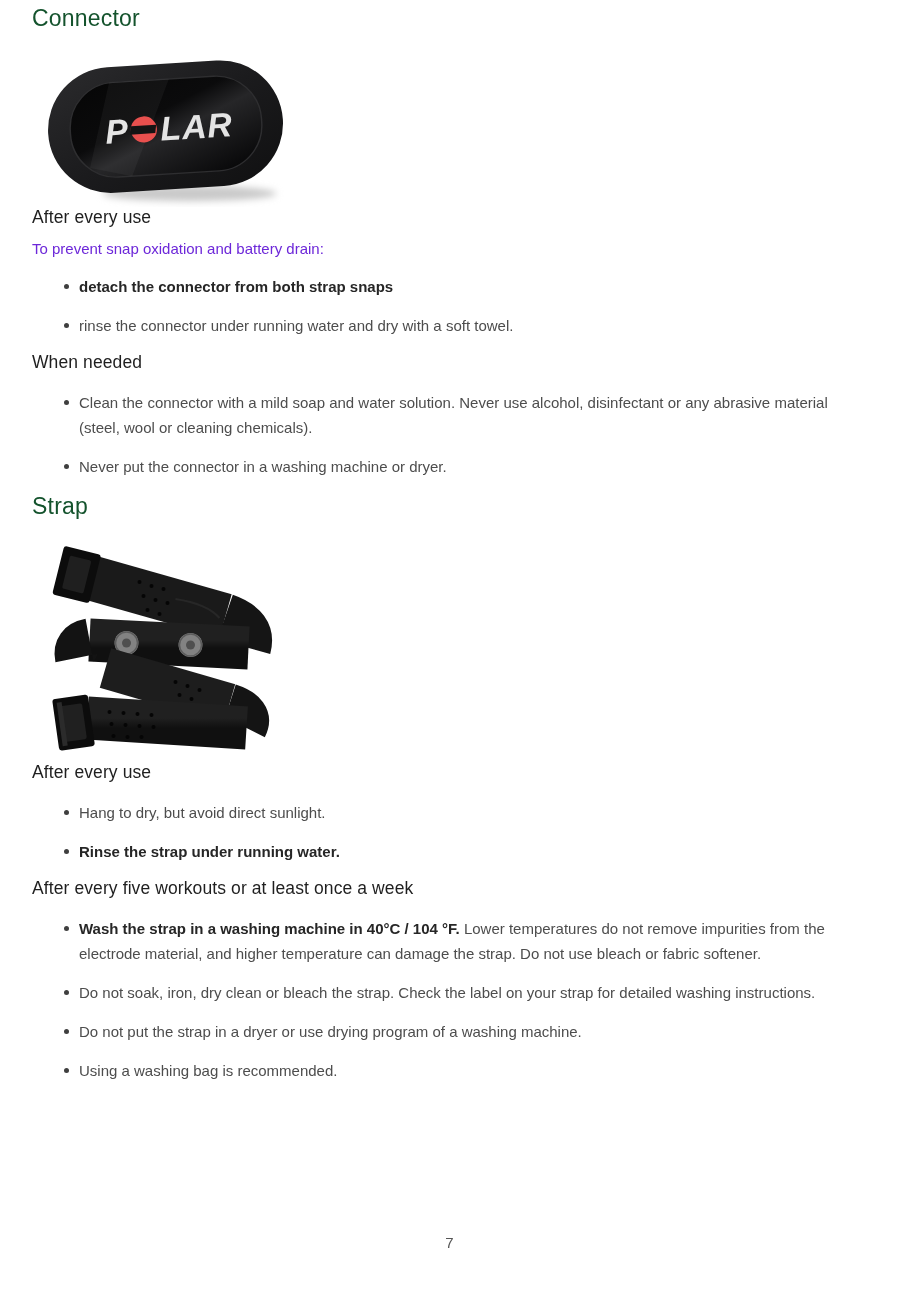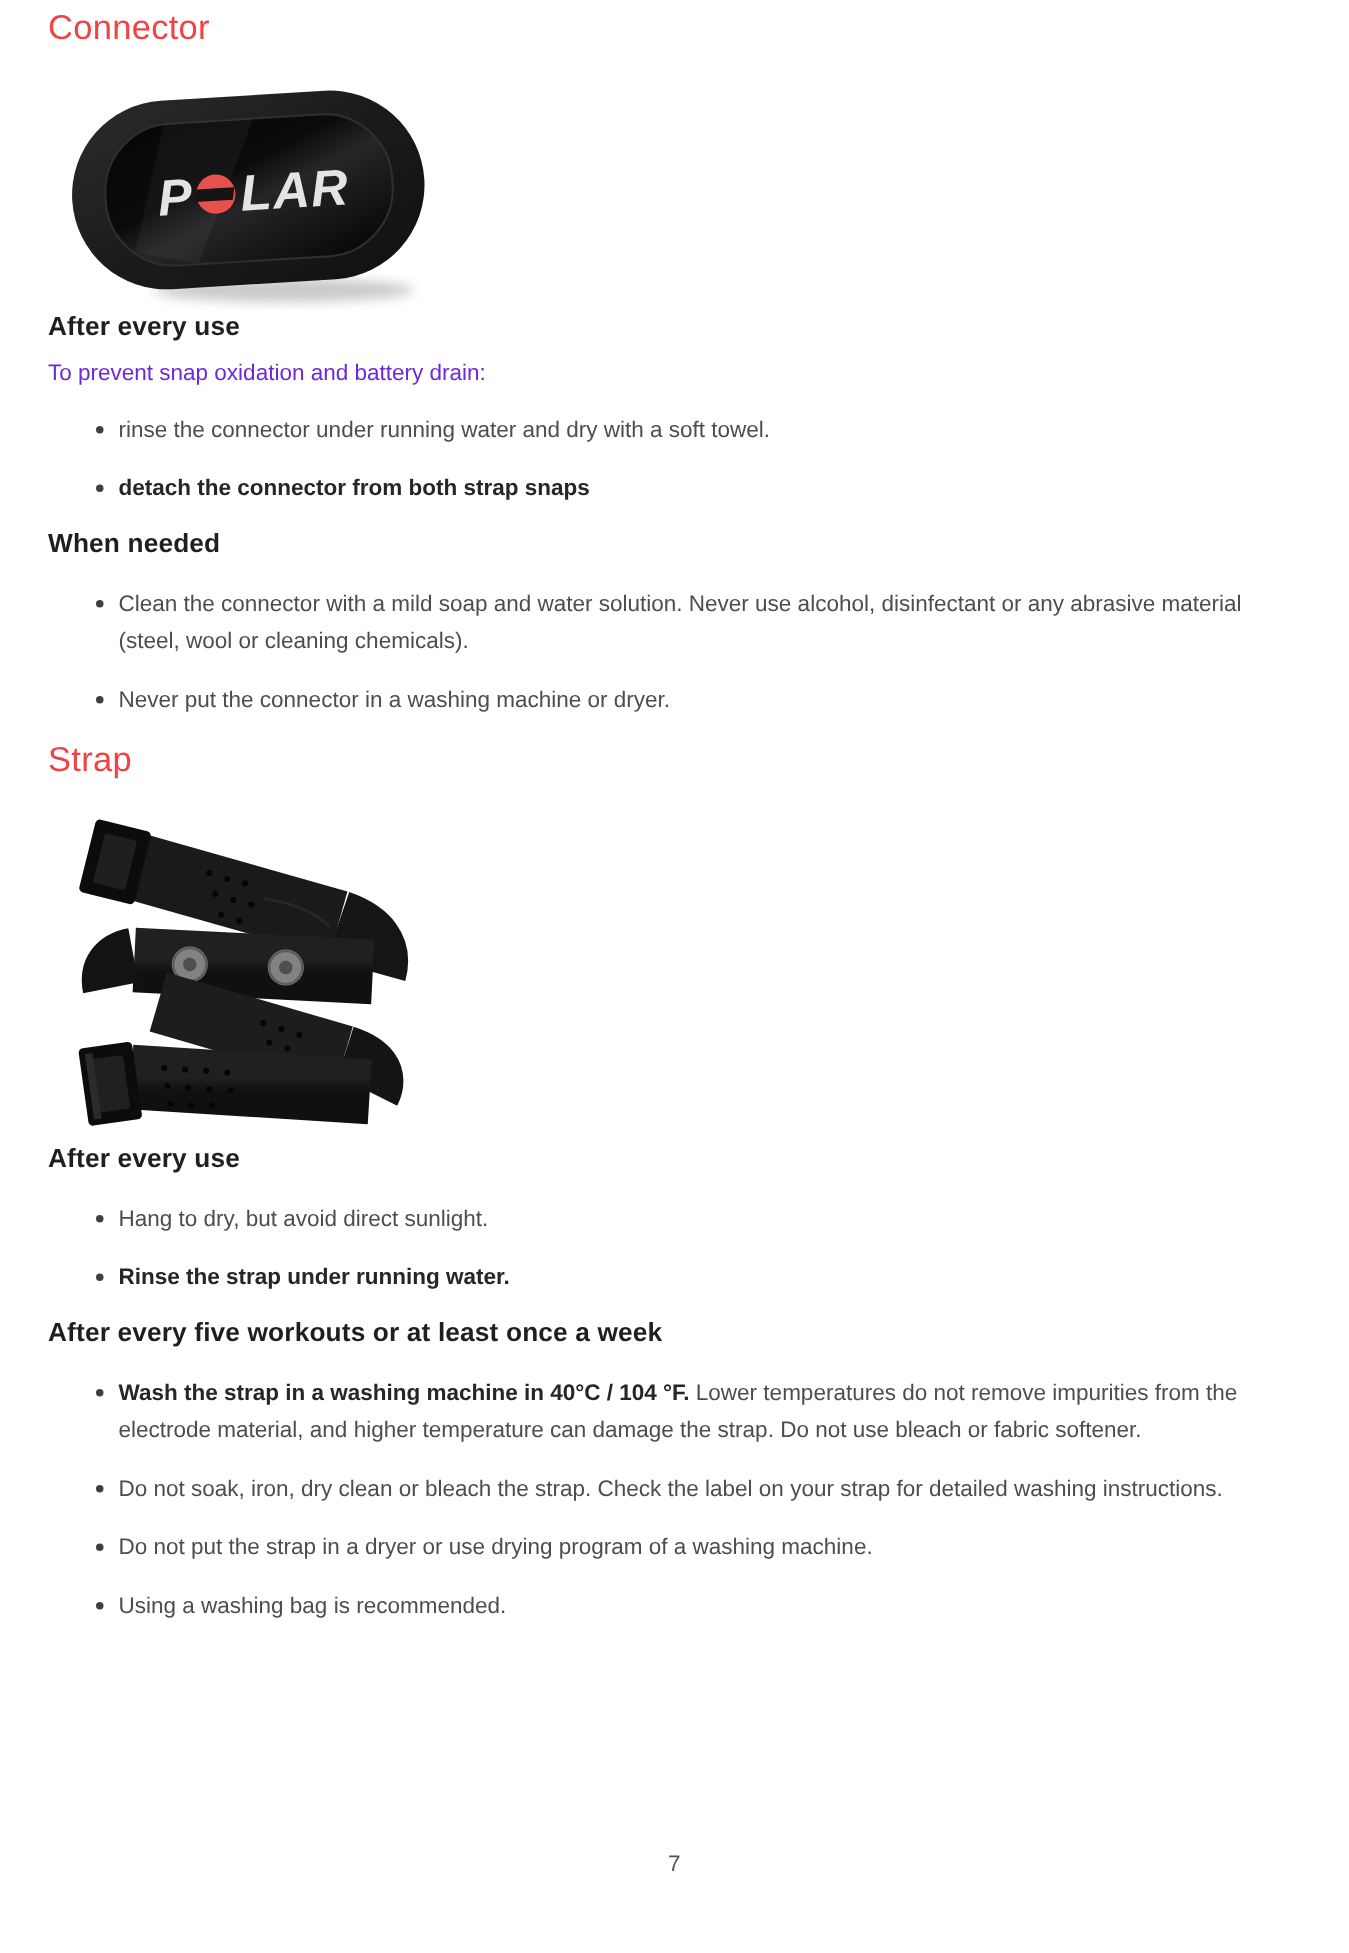--- a/index.html
+++ b/index.html
@@ -14,28 +14,28 @@
     height: 1302px;
     background: #ffffff;
     padding: 0 34px 0 32px;
     overflow: hidden;
   }
   h1.sec-title {
     margin: 0;
     padding-top: 5px;
     font-size: 23px;
     font-weight: 400;
-    color: #ef4444;
+    color: #14532d;
     letter-spacing: 0.2px;
   }
   h1.sec-title.strap-title { padding-top: 0; }
   h2.sub-title {
     margin: 0;
     font-size: 17.5px;
-    font-weight: 700;
+    font-weight: 400;
     color: #1f1f1f;
     letter-spacing: 0.1px;
   }
   p.intro {
     margin: 12px 0 0 0;
     font-size: 15px;
     color: #6d28d9;
   }
   ul.care-list {
     list-style: none;
@@ -125,22 +125,22 @@
             <path d="M90 69.5 L116 69.5 L114.5 78 L88.5 78 Z" fill="#141414"></path>
             <text x="120" y="86" font-size="35" fill="#e4e4e4" letter-spacing="1">LAR</text>
           </g>
         </g>
       </svg>
     </div>
 
     <h2 class="sub-title mt-after-connector-img">After every use</h2>
     <p class="intro">To prevent snap oxidation and battery drain:</p>
     <ul class="care-list">
+      <li><span class="b">detach the connector from both strap snaps</span><span></span></li>
       <li><span class="b"></span><span>rinse the connector under running water and dry with a soft towel.</span></li>
-      <li><span class="b">detach the connector from both strap snaps</span><span></span></li>
     </ul>
 
     <h2 class="sub-title mt-when-needed">When needed</h2>
     <ul class="care-list">
       <li><span class="b"></span><span>Clean the connector with a mild soap and water solution. Never use alcohol, disinfectant or any abrasive material (steel, wool or cleaning chemicals).</span></li>
       <li><span class="b"></span><span>Never put the connector in a washing machine or dryer.</span></li>
     </ul>
   </section>
 
   <section>

